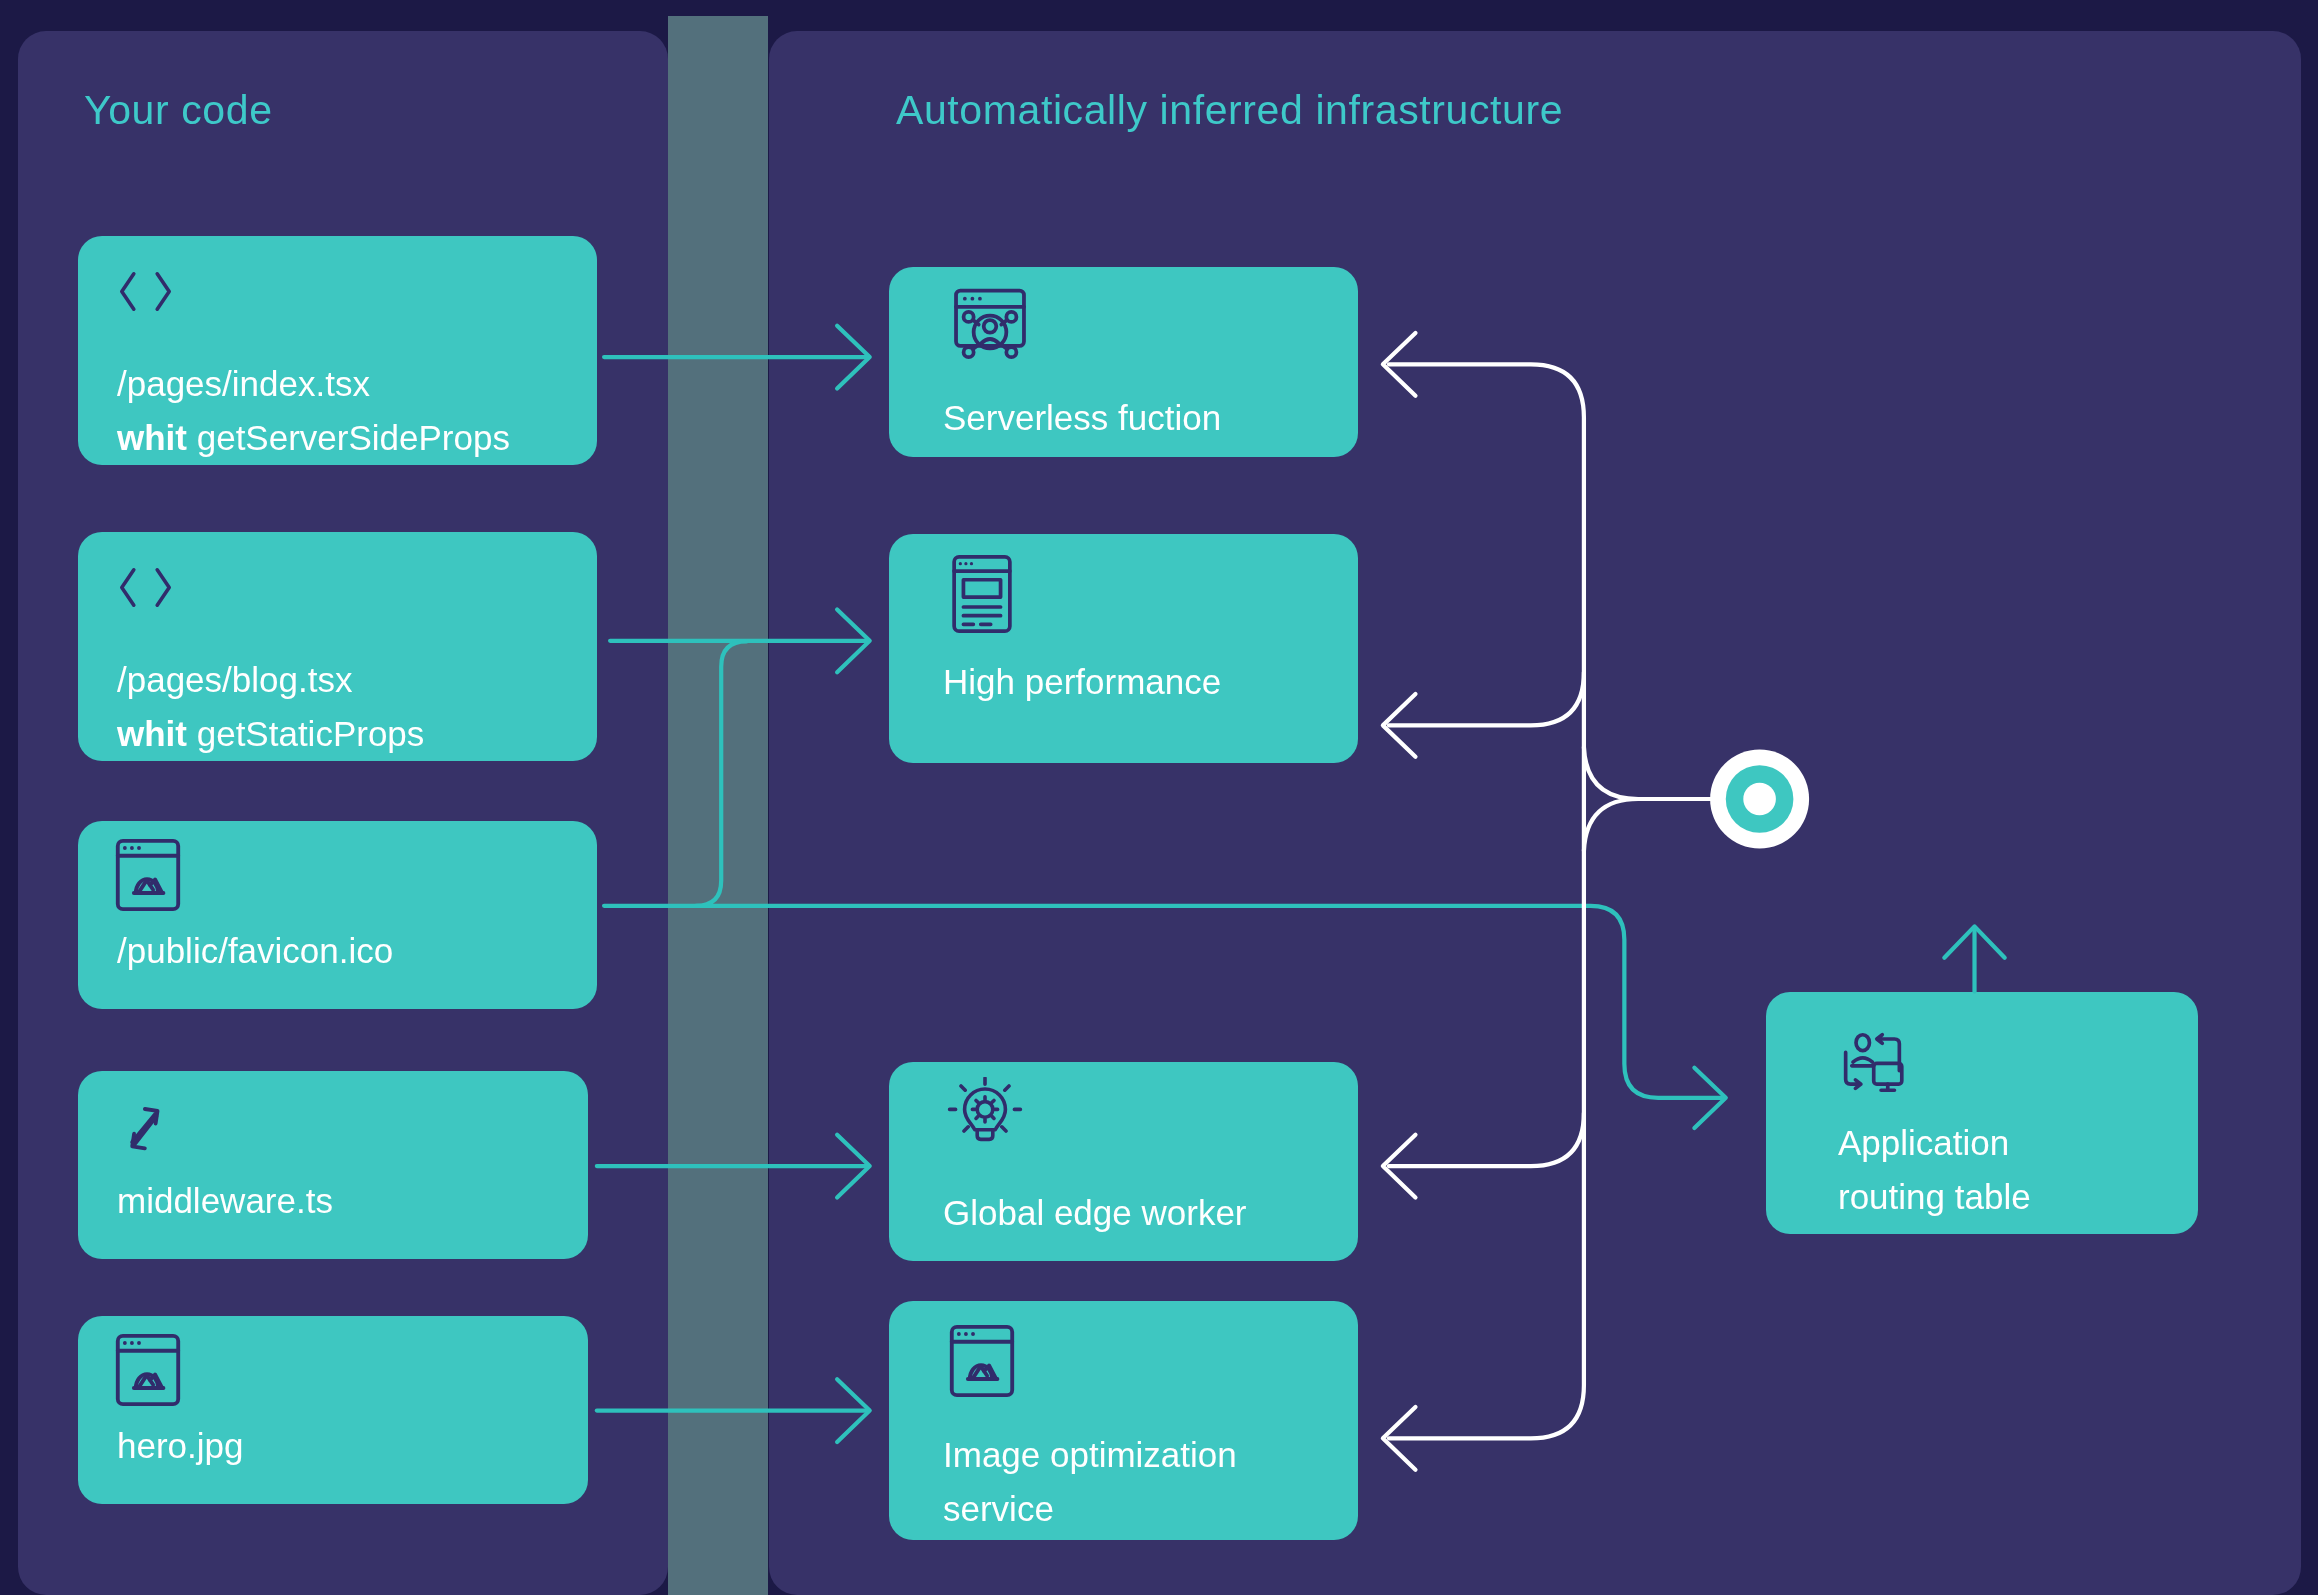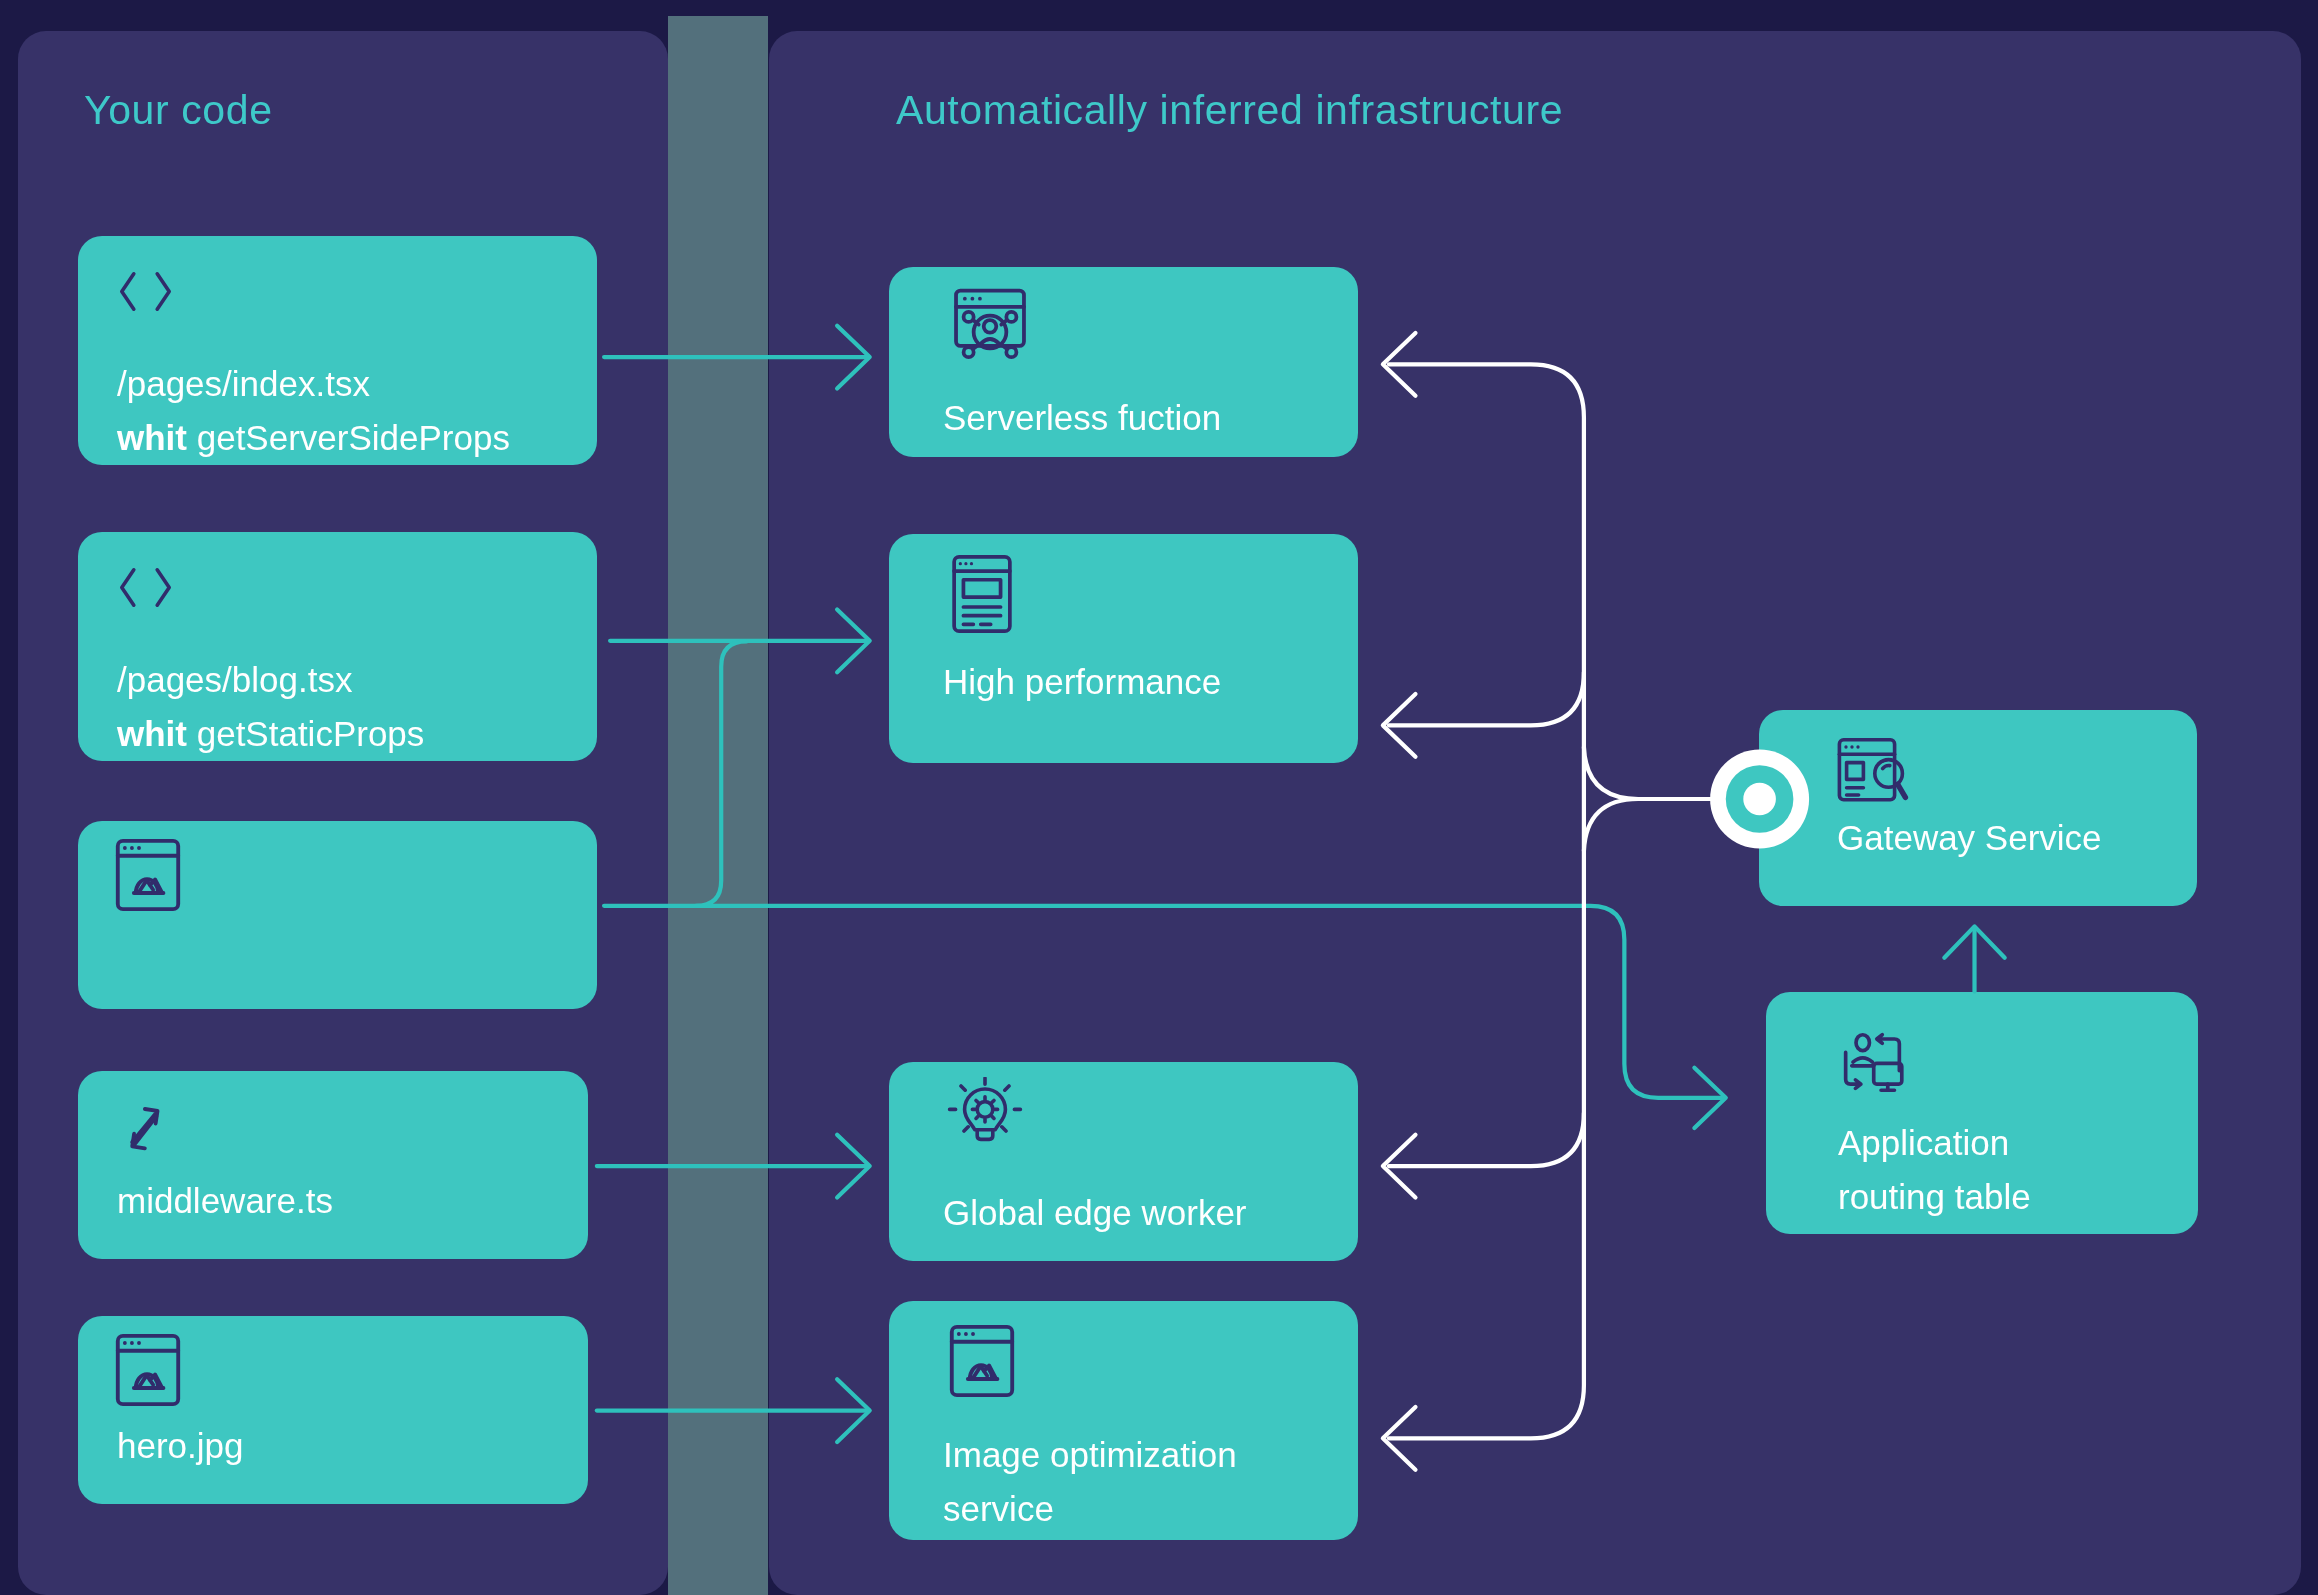--- a/index.html
+++ b/index.html
@@ -62,20 +62,23 @@
     <svg class="icon" style="left:37px;top:18px;width:66px;height:72px" viewBox="0 0 100 112">
       <rect x="3" y="3" width="94" height="106" rx="8"></rect>
       <path d="M3 26 H97"></path>
       <circle class="dotf" cx="14" cy="14" r="3"></circle>
         <circle class="dotf" cx="25" cy="14" r="3"></circle>
         <circle class="dotf" cx="36" cy="14" r="3"></circle>
       <path d="M31 84 A17 21 0 1 1 66 84"></path>
       <path d="M35 84 L48 64 L58 79 M53 72 L61 63 L72 84"></path>
       <path d="M28 84 H74"></path>
     </svg>
+    <div class="card-text" style="left:39px;top:103px">
+      <div>/public/favicon.ico</div>
+    </div>
   </div>
 
   <div class="card" style="left:78px;top:1055px;width:510px;height:188px">
     <svg class="icon" style="left:39px;top:24px;width:57px;height:66px" viewBox="0 0 90 100">
       <path d="M24 72 L62 26 M44 20 L64 23 L61 43"></path>
       <path d="M62 32 L26 78 M44 82 L24 79 L27 59"></path>
     </svg>
     <div class="card-text" style="left:39px;top:103px">
       <div>middleware.ts</div>
     </div>
@@ -156,37 +159,20 @@
       <path d="M31 84 A17 21 0 1 1 66 84"></path>
       <path d="M35 84 L48 64 L58 79 M53 72 L61 63 L72 84"></path>
       <path d="M28 84 H74"></path>
     </svg>
     <div class="card-text" style="left:54px;top:127px">
       <div>Image optimization</div>
       <div>service</div>
     </div>
   </div>
 
-  <div class="card svc" style="left:1759px;top:694px;width:438px;height:196px">
-    <svg class="icon" style="left:78px;top:27px;width:78px;height:74px" viewBox="0 0 130 122">
-      <rect x="4" y="4" width="92" height="100" rx="7"></rect>
-      <path d="M4 28 H96"></path>
-      <circle class="dotf" cx="15" cy="16" r="2.8"></circle>
-        <circle class="dotf" cx="25" cy="16" r="2.8"></circle>
-        <circle class="dotf" cx="35" cy="16" r="2.8"></circle>
-      <rect x="16" y="42" width="28" height="28"></rect>
-      <path d="M16 84 H44 M16 96 H36"></path>
-      <circle cx="86" cy="60" r="23"></circle>
-      <path d="M101 78 L114 100" stroke-width="9"></path>
-      <path d="M76 52 A13 13 0 0 1 88 47"></path>
-    </svg>
-    <div class="card-text" style="left:78px;top:101px">
-      <div>Gateway Service</div>
-    </div>
-  </div>
 
   <div class="card svc" style="left:1766px;top:976px;width:432px;height:242px">
     <svg class="icon" style="left:69px;top:36px;width:75px;height:72px" viewBox="0 0 120 118">
       <ellipse cx="44" cy="24" rx="11" ry="13"></ellipse>
       <path d="M28 56 Q44 42 60 56 M26 62 H62"></path>
       <rect x="62" y="58" width="46" height="34" rx="5"></rect>
       <path d="M85 92 V102 M74 102 H96"></path>
       <path d="M16 40 V84 Q16 92 24 92 H38 M32 85 L41 92 L32 99"></path>
       <path d="M104 70 V26 Q104 18 96 18 H70 M76 11 L67 18 L76 25"></path>
     </svg>

